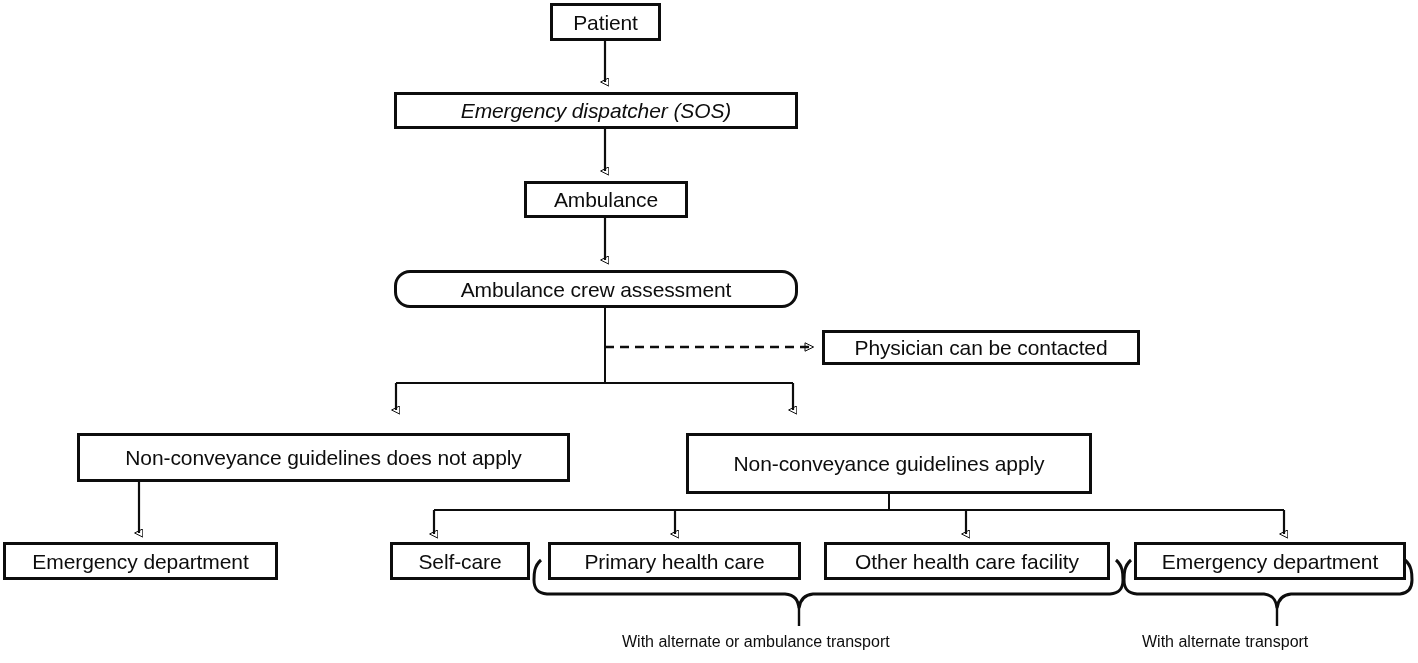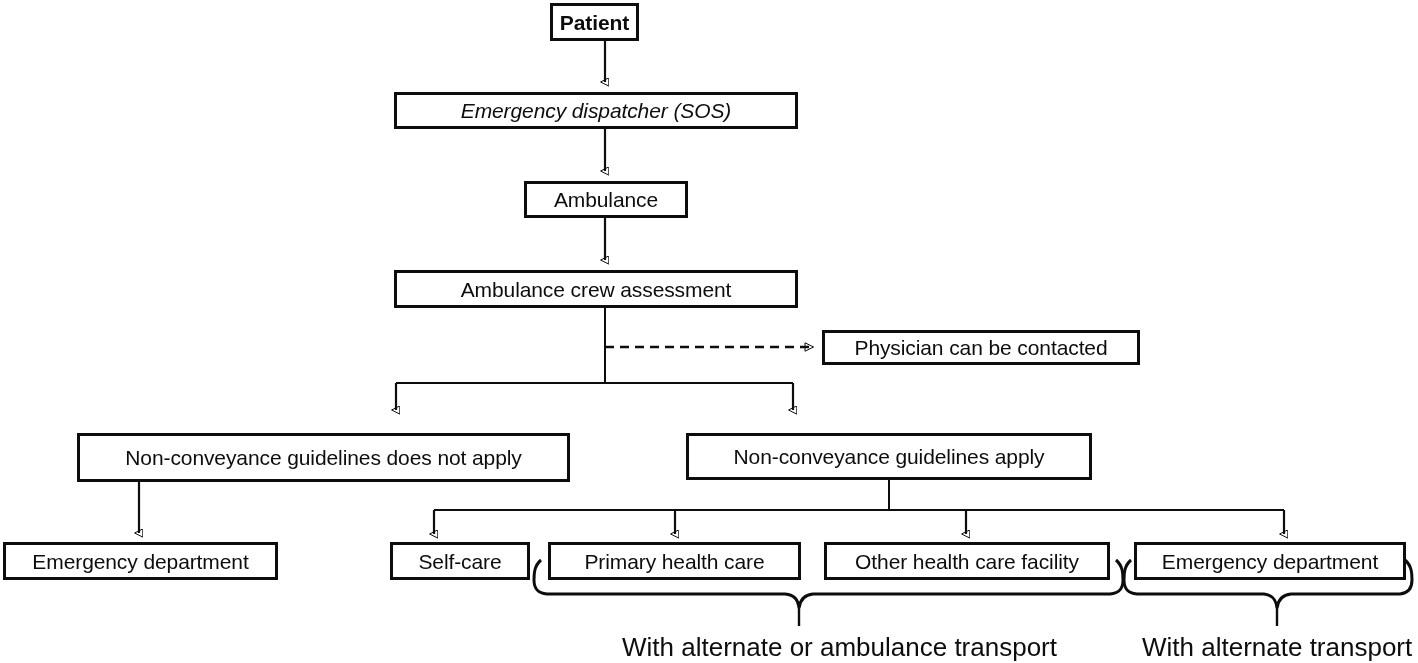--- a/index.html
+++ b/index.html
@@ -25,21 +25,21 @@
     justify-content: center;
     color: #0d0d0d;
     font-size: 21px;
     line-height: 1;
     white-space: nowrap;
     letter-spacing: -0.1px;
   }
   .caption {
     position: absolute;
     color: #0d0d0d;
-    font-size: 26px;
+    font-size: 16px;
     line-height: 1;
     white-space: nowrap;
   }
   svg.edges {
     position: absolute;
     left: 0;
     top: 0;
     width: 1418px;
     height: 663px;
     pointer-events: none;
@@ -103,33 +103,33 @@
              C1124,588 1127,593 1137,594
              L1264,594
              C1273,595 1276,600 1277,608
              C1278,600 1282,595 1291,594
              L1400,594
              C1409,593 1412,588 1412,580
              C1412,574 1412,566 1405,560"></path>
     <line x1="1277" y1="608" x2="1277" y2="626" stroke-width="2.4"></line>
   </svg>
 
-  <div class="node" style="left:550px; top:3px; width:89px; height:38px;font-weight:bold;">Patient</div>
+  <div class="node" style="left:550px; top:3px; width:111px; height:38px;">Patient</div>
 
   <div class="node" style="left:394px; top:92px; width:404px; height:37px;font-style:italic;">Emergency dispatcher (SOS)</div>
 
   <div class="node" style="left:524px; top:181px; width:164px; height:37px;">Ambulance</div>
 
-  <div class="node" style="left:394px; top:270px; width:404px; height:38px;">Ambulance crew assessment</div>
+  <div class="node" style="left:394px; top:270px; width:404px; height:38px;border-radius:16px;">Ambulance crew assessment</div>
 
   <div class="node" style="left:822px; top:330px; width:318px; height:35px;">Physician can be contacted</div>
 
   <div class="node" style="left:33px; top:433px; width:493px; height:49px;margin-left:44px;">Non-conveyance guidelines does not apply</div>
 
-  <div class="node" style="left:686px; top:433px; width:406px; height:47px;">Non-conveyance guidelines apply</div>
+  <div class="node" style="left:686px; top:433px; width:406px; height:61px;">Non-conveyance guidelines apply</div>
 
   <div class="node" style="left:3px; top:542px; width:275px; height:38px;">Emergency department</div>
 
   <div class="node" style="left:390px; top:542px; width:140px; height:38px;">Self-care</div>
 
   <div class="node" style="left:824px; top:542px; width:286px; height:38px;">Other health care facility</div>
 
   <div class="node" style="left:548px; top:542px; width:253px; height:38px;">Primary health care</div>
 
   <div class="node" style="left:1134px; top:542px; width:272px; height:38px;">Emergency department</div>

